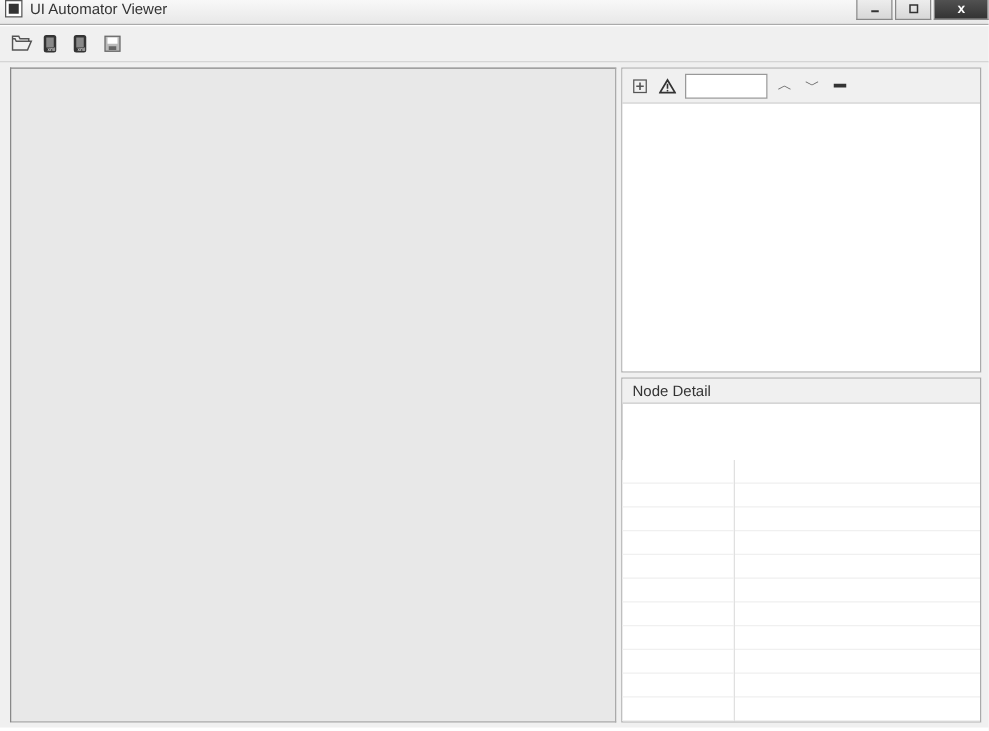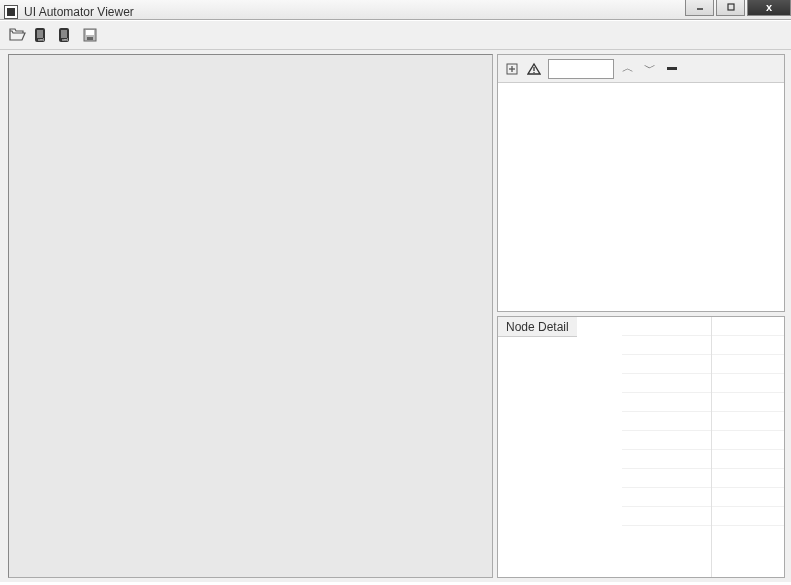--- a/index.html
+++ b/index.html
@@ -12,21 +12,21 @@
       width: 791px;
       height: 585px;
       background: #fff;
       overflow: hidden;
     }
     .titlebar {
       height: 20px;
       background: linear-gradient(to bottom, #f8f8f8, #e8e8e8);
       border-bottom: 1px solid #aaa;
       display: flex;
-      align-items: flex-end;
+      align-items: flex-start;
       padding-left: 4px;
       position: relative;
     }
     .titlebar-icon {
       width: 14px;
       height: 14px;
       border: 1px solid #555;
       background: #fff;
       margin-right: 6px;
       display: flex;
@@ -141,21 +141,21 @@
     }
     .tree-body {
       flex: 1;
       background: #fff;
     }
     .detail-panel {
       flex: 1;
       background: #fff;
       border: 1px solid #aaa;
       display: flex;
-      flex-direction: row;
+      flex-direction: column;
       gap: 45px;
     }
     .detail-header {
       height: 20px;
       background: #f0f0f0;
       border-bottom: 1px solid #ccc;
       display: flex;
       align-items: center;
       padding: 0 8px;
       font-size: 12px;

